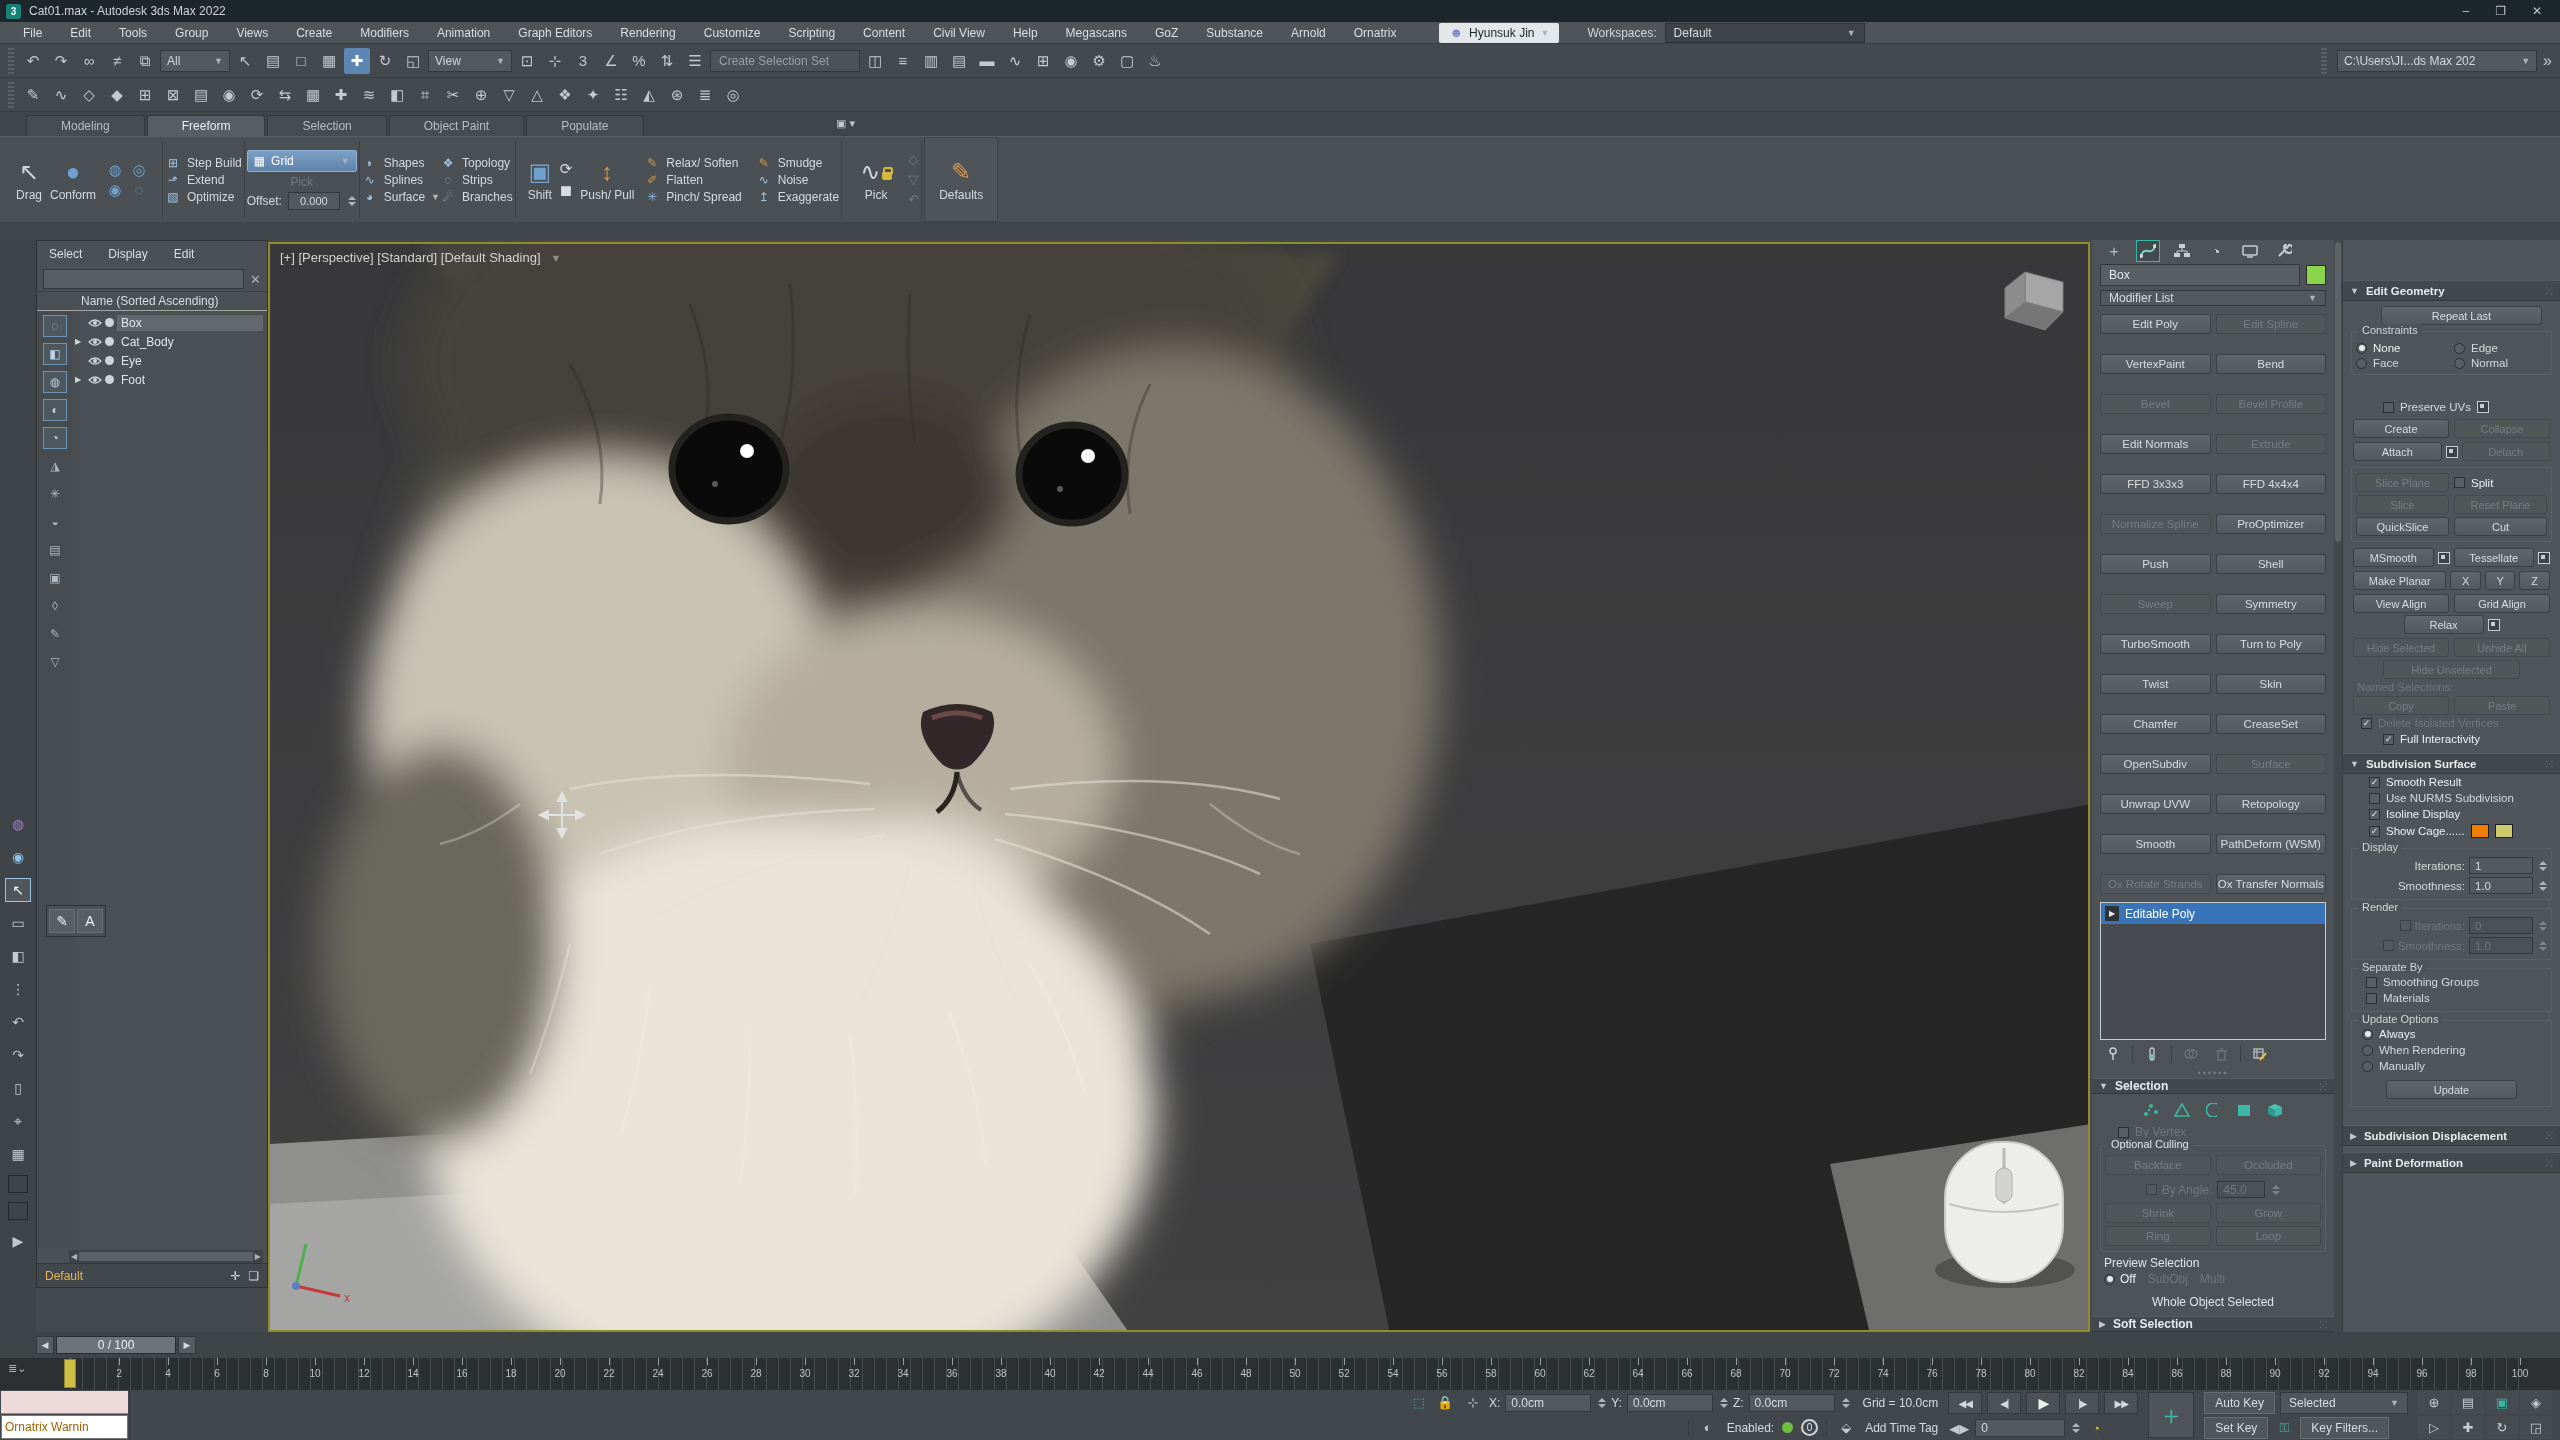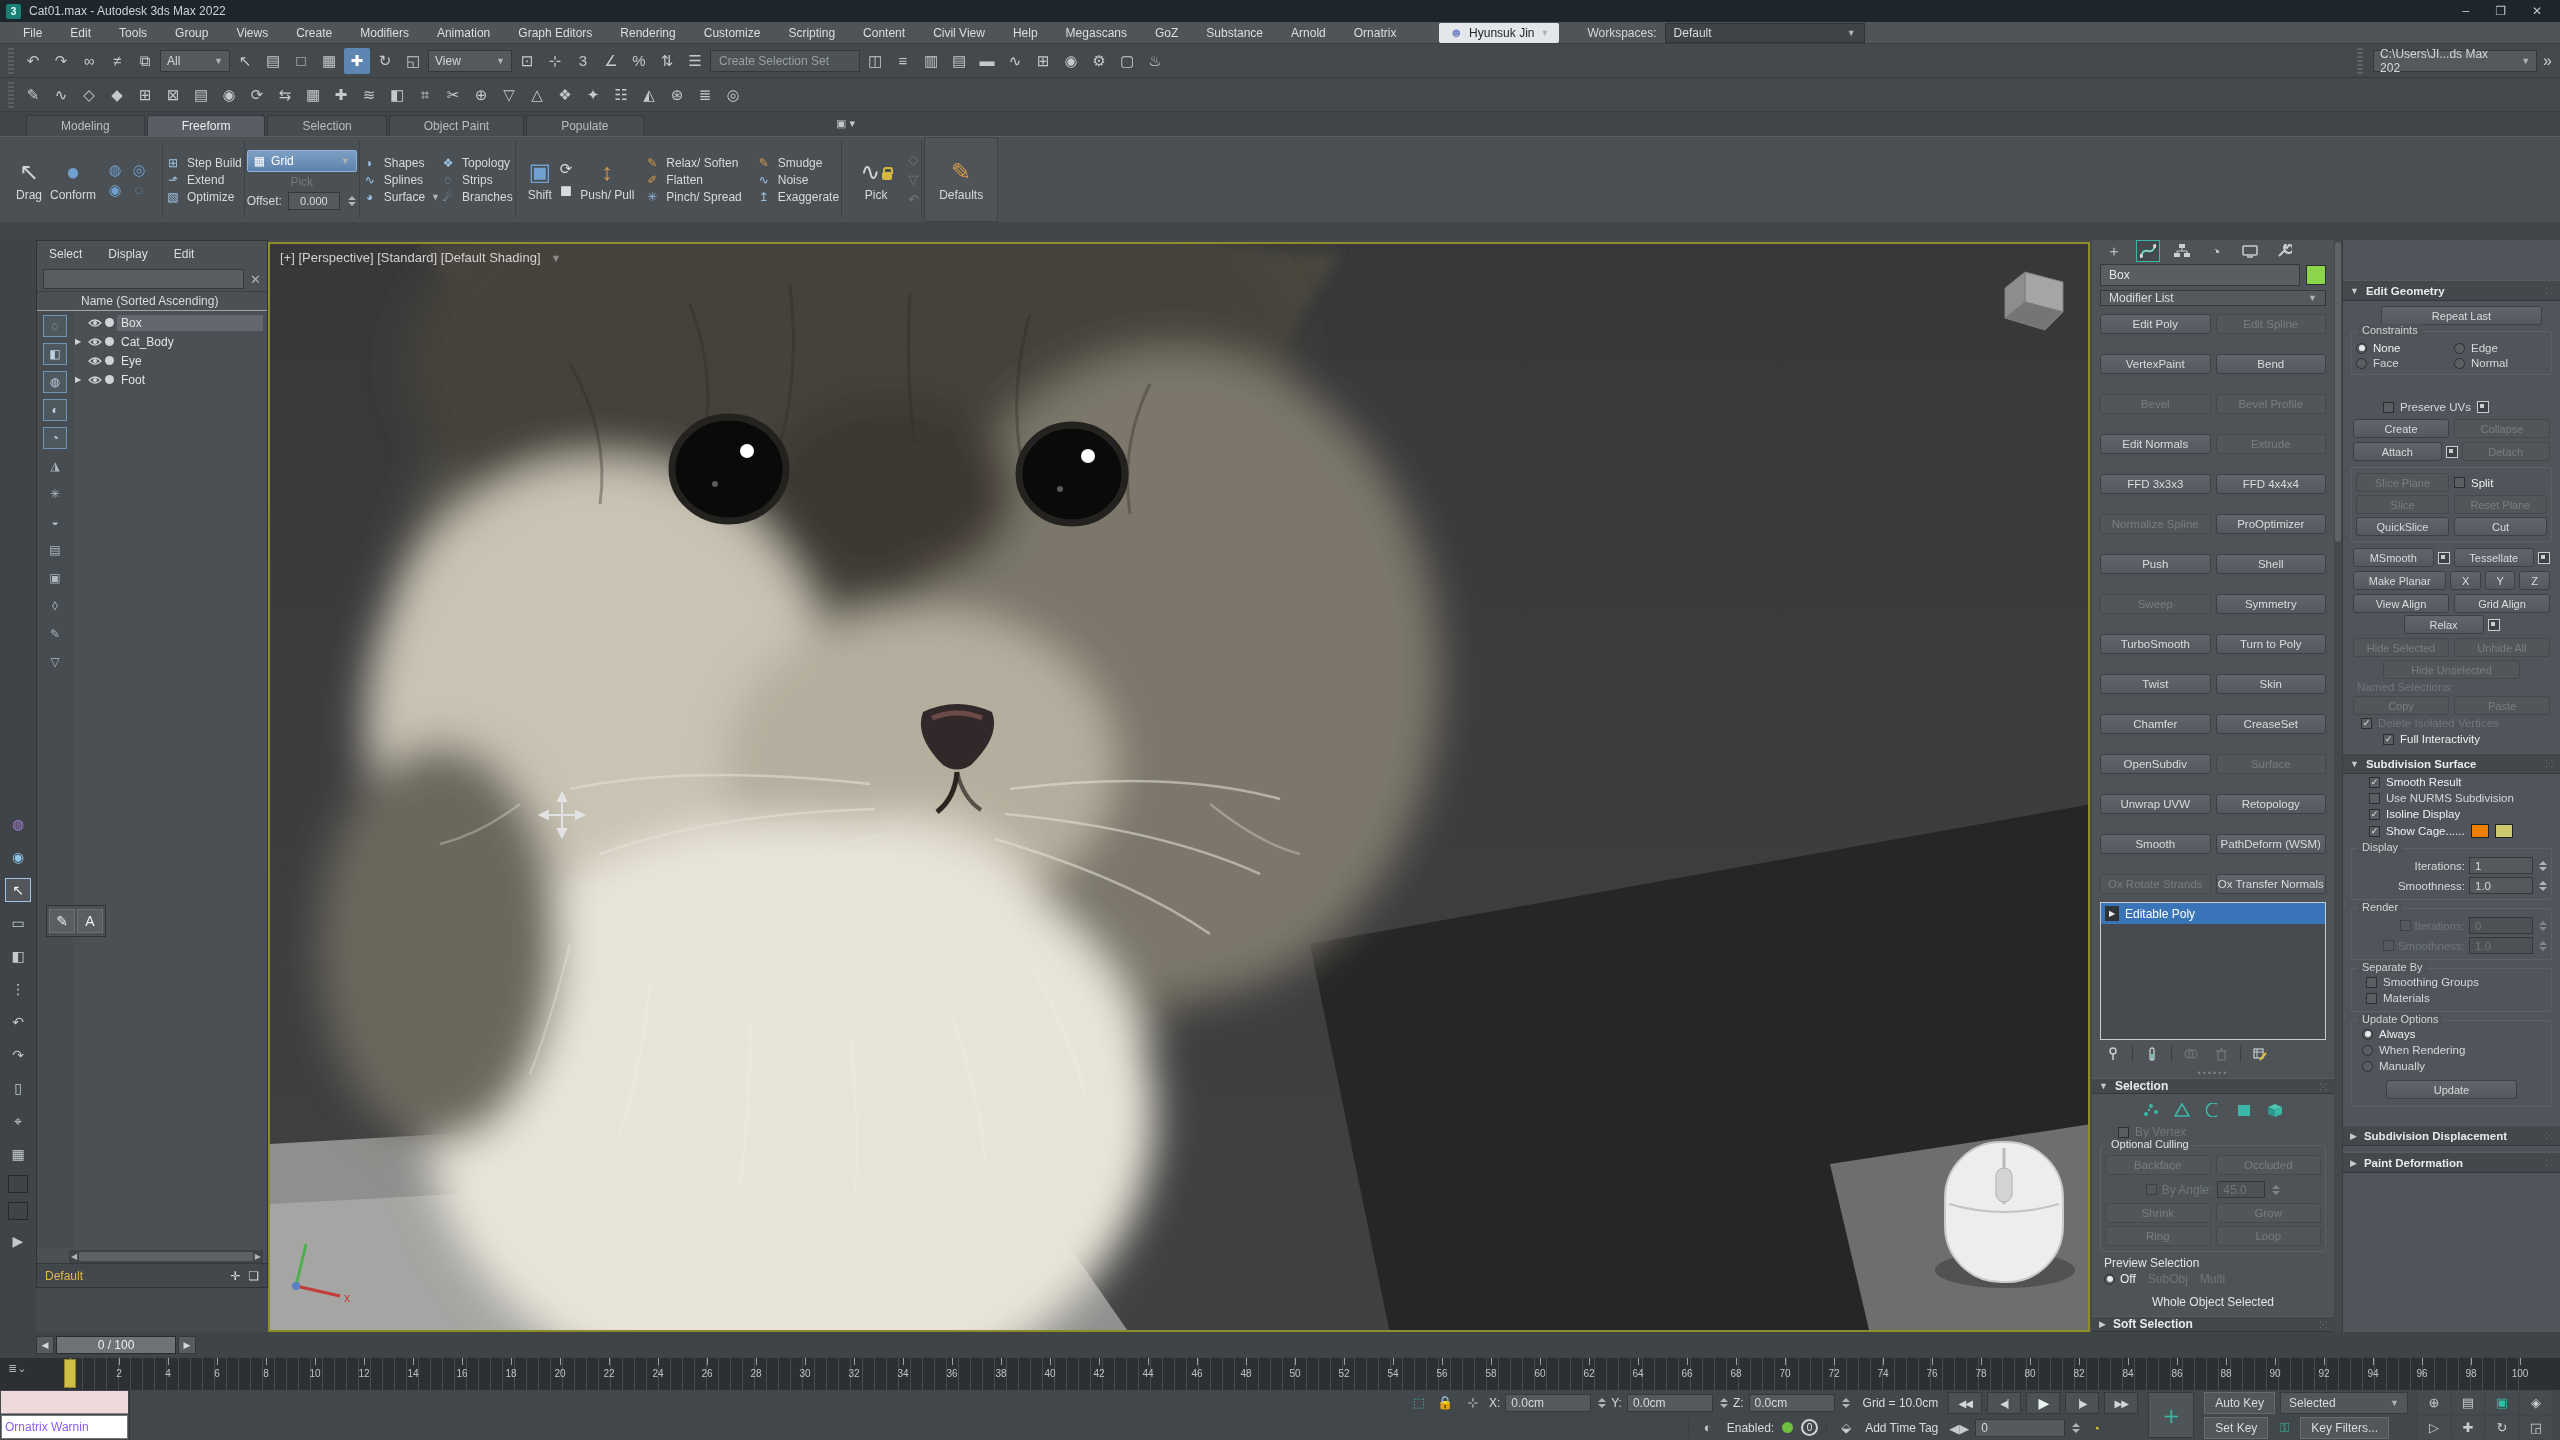--- a/index.html
+++ b/index.html
@@ -142,21 +142,21 @@
   .ruler{position:absolute;left:0;top:1358px;width:2560px;height:32px;background:#2c3032;display:flex;align-items:flex-end;}
   .ruler .lefticon{position:absolute;left:8px;top:4px;color:#aeb3b6;font-size:11px;}
   .ticks{position:absolute;left:70px;right:40px;top:0;height:32px;display:flex;justify-content:space-between;background:repeating-linear-gradient(90deg,#474c4f 0 1px,transparent 1px 12px);}
   .tick{display:flex;flex-direction:column;align-items:center;width:20px;margin:0 -10px;}
   .tick i{width:1px;height:7px;background:#9aa0a4;}
   .tick em{font-style:normal;font-size:10px;color:#bfc4c7;margin-top:3px;}
   .marker0{position:absolute;left:64px;top:1px;width:12px;height:29px;background:var(--marker_yellow,#cfbf45);border:1px solid #8f852c;z-index:2;}
   .statusbar{position:absolute;left:0;top:1390px;width:2560px;height:50px;background:#41474a;display:flex;align-items:stretch;}
   .listener{width:130px;display:flex;flex-direction:column;border-right:1px solid #33383b;}
   .listener .pink{flex:1;background:var(--listener_pink,#eedada);border-bottom:1px solid #8a8a8a;margin:1px;}
-  .listener .white{height:24px;background:#fff;color:#8b5cf6;display:flex;align-items:center;padding:0 3px;font-size:12px;border:1px solid #777;margin:0 1px 1px;white-space:nowrap;overflow:hidden;}
+  .listener .white{height:24px;background:#fff;color:#a16207;display:flex;align-items:center;padding:0 3px;font-size:12px;border:1px solid #777;margin:0 1px 1px;white-space:nowrap;overflow:hidden;}
   .prompts{width:560px;display:flex;flex-direction:column;justify-content:space-around;padding-left:12px;color:#d8dadc;}
   .sb-right{margin-left:auto;display:flex;gap:10px;padding-right:8px;}
   .sb-col{display:flex;flex-direction:column;justify-content:space-around;}
   .sb-row{display:flex;align-items:center;gap:5px;}
   .coordfield{width:86px;height:18px;background:#53595d;border:1px solid #33383b;display:flex;align-items:center;padding:0 5px;color:#d8dbdd;}
   .sb-ico{width:22px;height:20px;display:flex;align-items:center;justify-content:center;color:#c3c9cc;font-size:13px;}
   .sb-ico.teal{color:#3ab7a6;}
   .dotgreen{width:11px;height:11px;border-radius:50%;background:var(--green_dot,#6fbf3f);}
   .circ0{width:17px;height:17px;border:2px solid #d0d3d5;border-radius:50%;display:flex;align-items:center;justify-content:center;font-size:10px;color:#e8eaec;}
   .pbtn{width:34px;height:22px;background:#4b5155;border:1px solid #34393c;display:flex;align-items:center;justify-content:center;color:#d5d8da;font-size:10px;letter-spacing:-1px;}
@@ -328,21 +328,21 @@
         </div>
         <div class="tbi">
           <span>▢</span>
         </div>
         <div class="tbi">
           <span>♨</span>
         </div>
       </div>
     <div class="path-dd">
       <div class="handle"></div>
-      <div class="tb-dd" style="width:164px">
+      <div class="tb-dd" style="width:200px">
         <span>C:\Users\JI...ds Max 202</span>
         <span class="dd-arrow">▼</span>
       </div>
       <span style="font-size:16px;color:#c9ced1;">»</span>
     </div>
   </div>
 
   <div class="toolbar" style="top:78px;">
     <div class="handle"></div>
     <div class="tb-icons">

